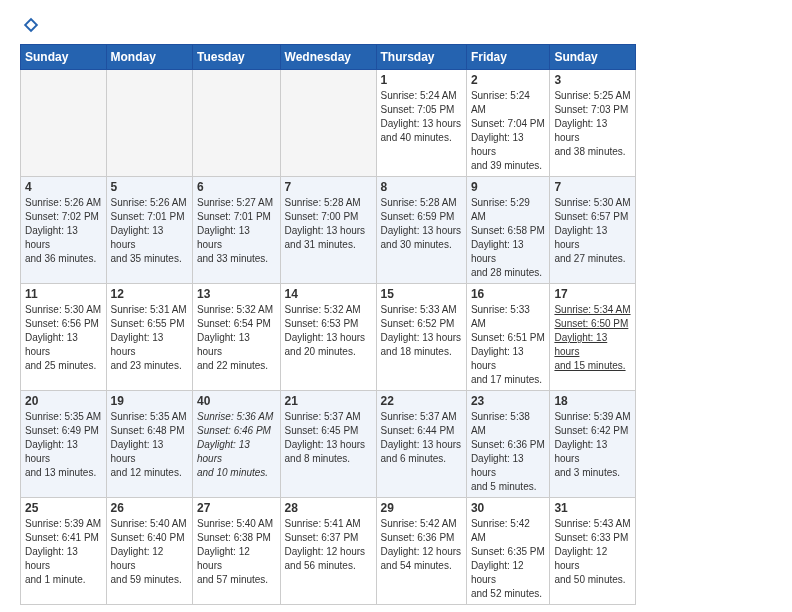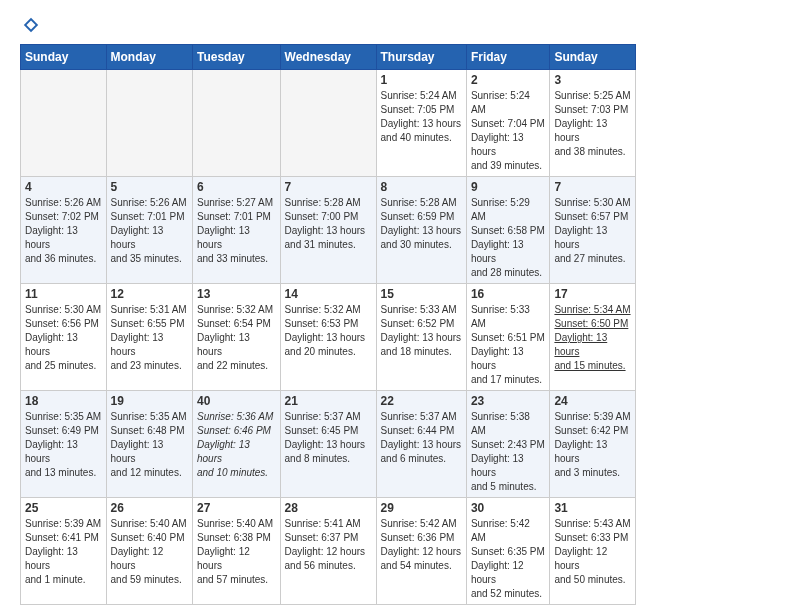--- a/index.html
+++ b/index.html
@@ -253,21 +253,21 @@
           <td>
             <div class="day-num">17</div>
             <div class="day-info" style="white-space: pre-line; text-decoration: underline;">Sunrise: 5:34 AM
 Sunset: 6:50 PM
 Daylight: 13 hours
 and 15 minutes.</div>
           </td>
         </tr>
         <tr class="row-shade">
           <td>
-            <div class="day-num">18</div>
+            <div class="day-num">20</div>
             <div class="day-info" style="white-space: pre-line;">Sunrise: 5:35 AM
 Sunset: 6:49 PM
 Daylight: 13 hours
 and 13 minutes.</div>
           </td>
           <td>
             <div class="day-num">19</div>
             <div class="day-info" style="white-space: pre-line;">Sunrise: 5:35 AM
 Sunset: 6:48 PM
 Daylight: 13 hours
@@ -290,26 +290,26 @@
           <td>
             <div class="day-num">22</div>
             <div class="day-info" style="white-space: pre-line;">Sunrise: 5:37 AM
 Sunset: 6:44 PM
 Daylight: 13 hours
 and 6 minutes.</div>
           </td>
           <td>
             <div class="day-num">23</div>
             <div class="day-info" style="white-space: pre-line;">Sunrise: 5:38 AM
-Sunset: 2:43 PM
+Sunset: 6:36 PM
 Daylight: 13 hours
 and 5 minutes.</div>
           </td>
           <td>
-            <div class="day-num">24</div>
+            <div class="day-num">18</div>
             <div class="day-info" style="white-space: pre-line;">Sunrise: 5:39 AM
 Sunset: 6:42 PM
 Daylight: 13 hours
 and 3 minutes.</div>
           </td>
         </tr>
         <tr>
           <td>
             <div class="day-num">25</div>
             <div class="day-info" style="white-space: pre-line;">Sunrise: 5:39 AM

